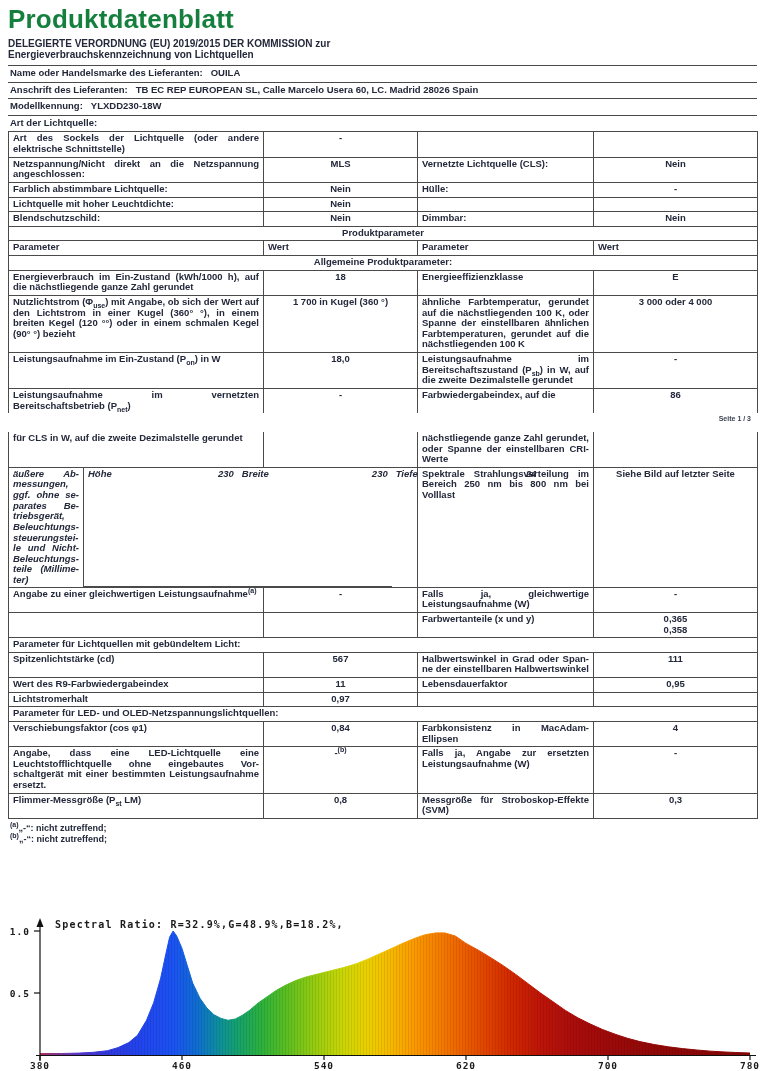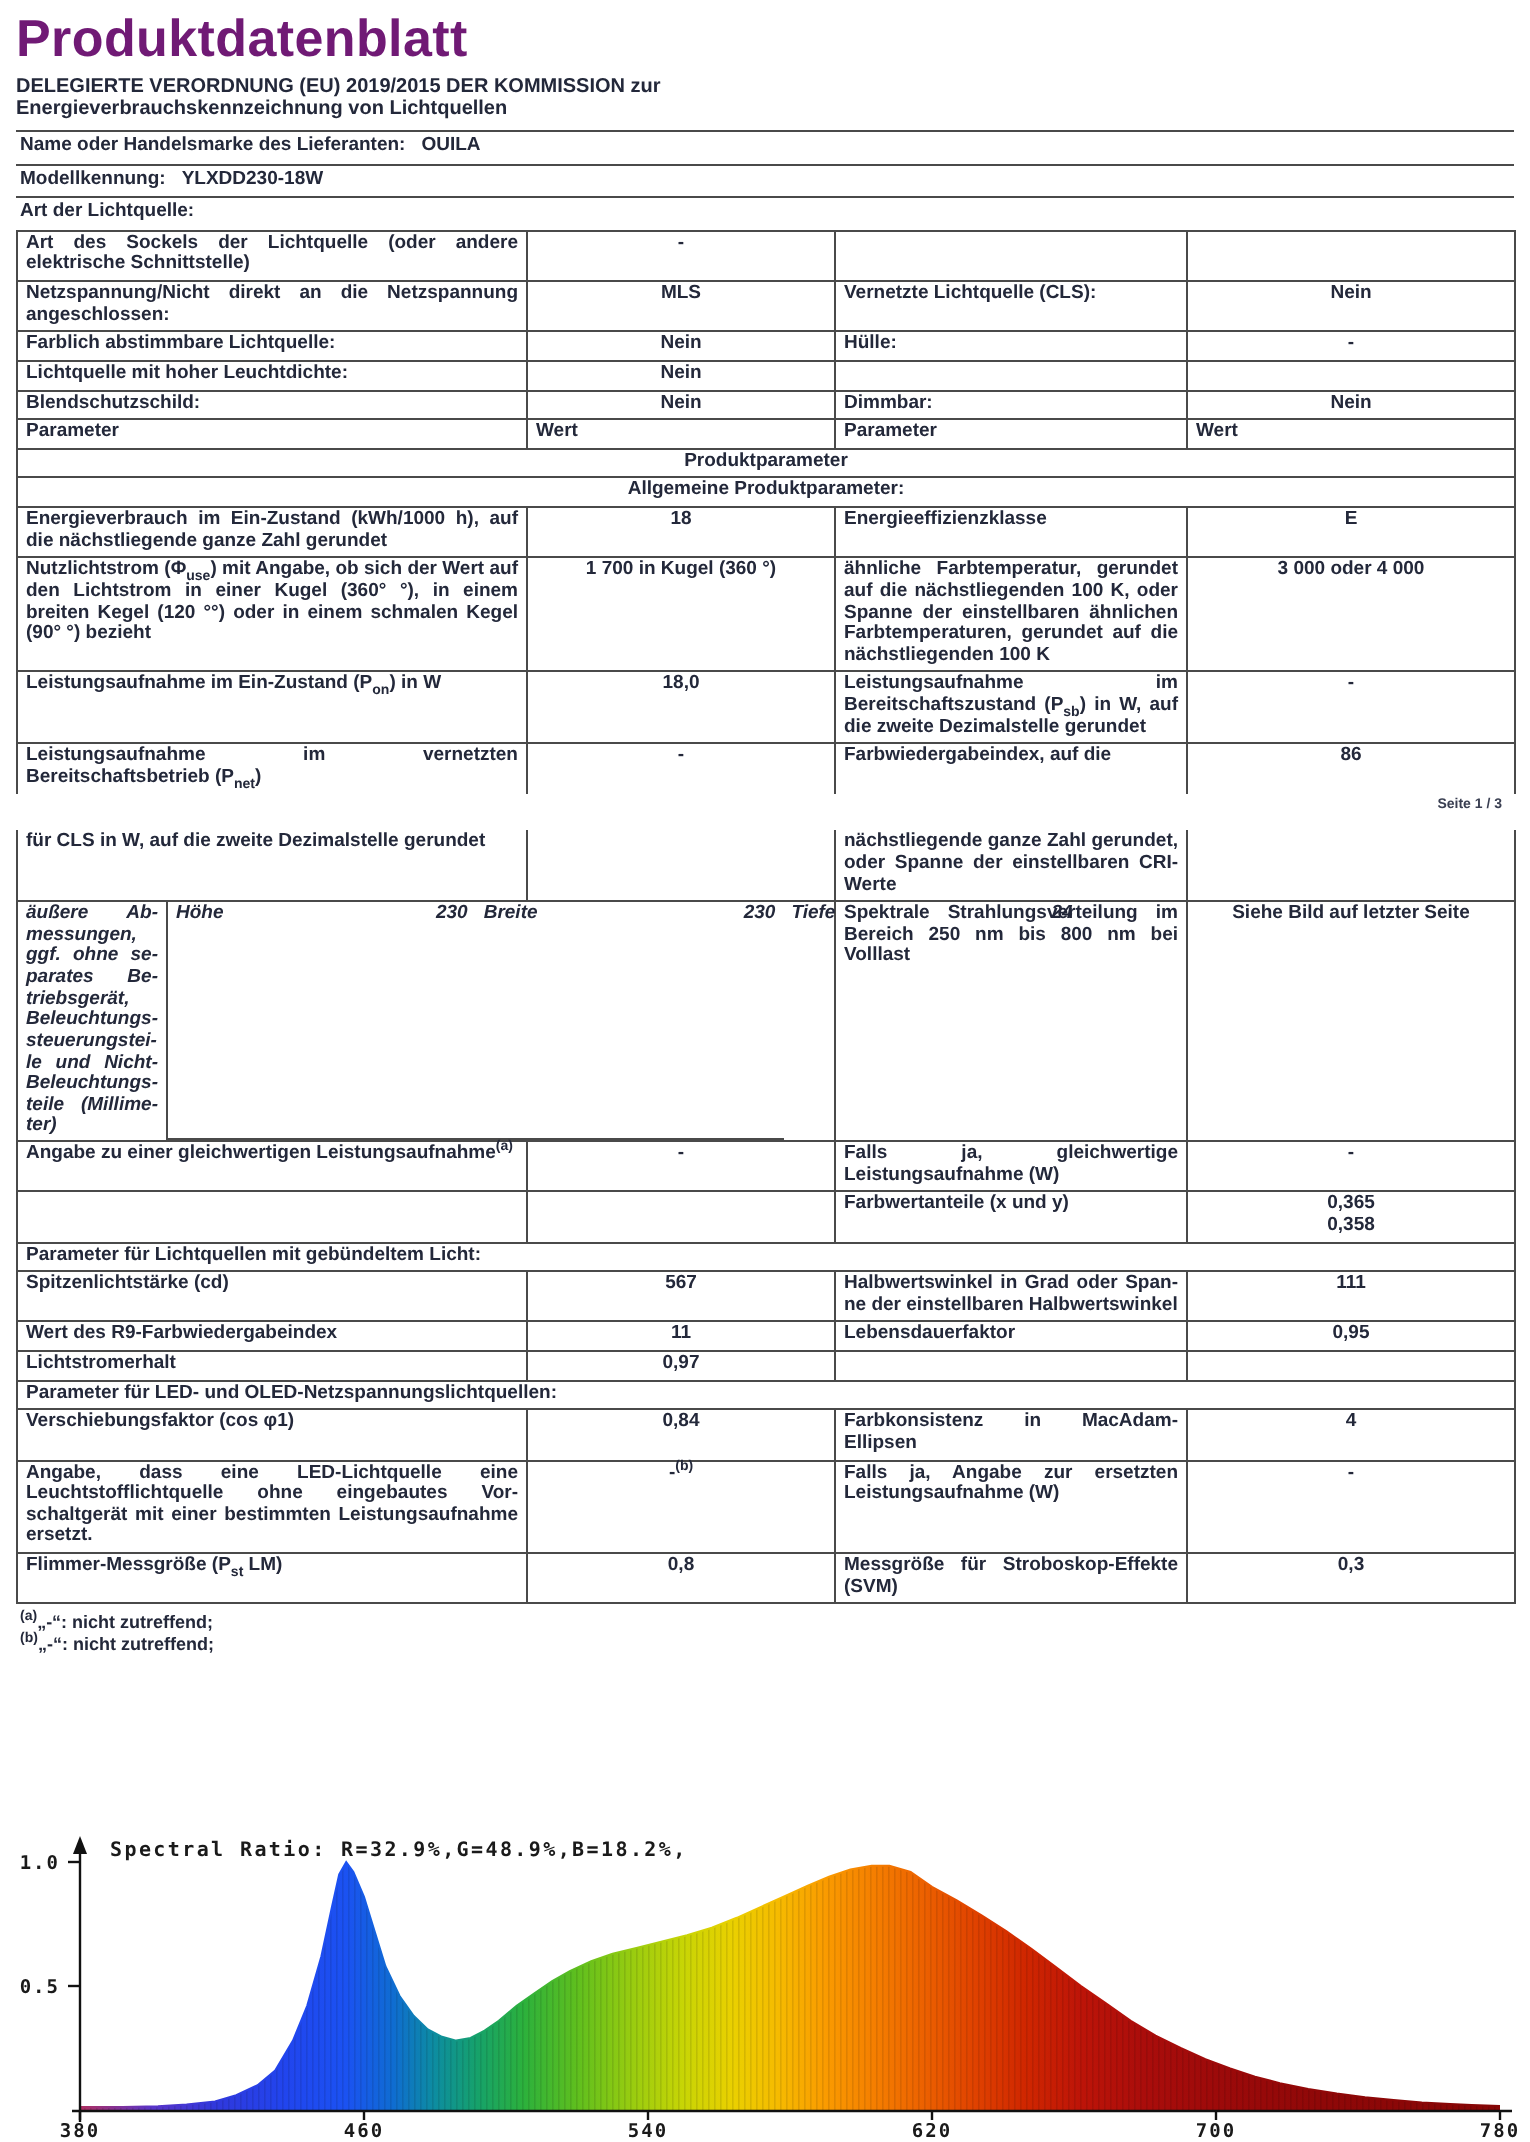--- a/index.html
+++ b/index.html
@@ -2,21 +2,21 @@
 <html lang="de"><head>
 <meta charset="utf-8">
 <style>
   html,body{margin:0;padding:0;background:#e8e8e8;}
   .page{
     position:relative;width:765px;height:1071px;background:#fff;overflow:hidden;
     font-family:"Liberation Sans",sans-serif;font-weight:700;
     font-size:9.5px;line-height:1.12;color:#23283a;box-sizing:border-box;
     padding:5px 8px 0 8px;margin:0 auto;
   }
-  .doc-title{font-size:26px;line-height:1.15;color:#701a75;letter-spacing:.2px;margin:0 0 3px 0;}
+  .doc-title{font-size:26px;line-height:1.15;color:#15803d;letter-spacing:.2px;margin:0 0 3px 0;}
   .subtitle{font-size:10px;line-height:1.15;margin-bottom:4px;}
   
   .info-row{border-top:1px solid #4a4a4a;padding:2px 2px 3px 2px;}
   .info-row .val{margin-left:8px;font-weight:700;}
   
   table{border-collapse:collapse;table-layout:fixed;width:749px;}
   td{border:1px solid #4a4a4a;vertical-align:top;padding:1px 4px 2px 4px;word-wrap:break-word;}
   td.c1,td.c3{text-align:justify;}
   td.c2,td.c4{text-align:center;white-space:pre-line;}
   td.colhead{text-align:left !important;}
@@ -47,20 +47,21 @@
 
 <div class="page">
   <h1 class="doc-title">Produktdatenblatt</h1>
   <div class="subtitle">
     <div>DELEGIERTE VERORDNUNG (EU) 2019/2015 DER KOMMISSION zur</div>
     <div>Energieverbrauchskennzeichnung von Lichtquellen</div>
   </div>
 
   <div id="info-section">
       <div class="info-row"><span>Name oder Handelsmarke des Lieferanten:</span><span class="val">OUILA</span></div>
+      <div class="info-row"><span>Anschrift des Lieferanten:</span><span class="val">TB EC REP EUROPEAN SL, Calle Marcelo Usera 60, LC. Madrid 28026 Spain</span></div>
       <div class="info-row"><span>Modellkennung:</span><span class="val">YLXDD230-18W</span></div>
       <div class="info-row"><span>Art der Lichtquelle:</span></div>
     </div>
 
   <table id="t1">
     <colgroup>
         <col style="width:255px">
         <col style="width:154px">
         <col style="width:176px">
         <col style="width:164px">
@@ -90,27 +91,27 @@
           <td class="c3"></td>
           <td class="c4"></td>
         </tr>
         <tr>
           <td class="c1">Blendschutzschild:</td>
           <td class="c2">Nein</td>
           <td class="c3">Dimmbar:</td>
           <td class="c4">Nein</td>
         </tr>
         <tr>
+          <td colspan="4" class="span-center">Produktparameter</td>
+        </tr>
+        <tr>
           <td class="c1 colhead">Parameter</td>
           <td class="c2 colhead">Wert</td>
           <td class="c3 colhead">Parameter</td>
           <td class="c4 colhead">Wert</td>
-        </tr>
-        <tr>
-          <td colspan="4" class="span-center">Produktparameter</td>
         </tr>
         <tr>
           <td colspan="4" class="span-center">Allgemeine Produktparameter:</td>
         </tr>
         <tr>
           <td class="c1">Energieverbrauch im Ein-Zu­stand (kWh/1000 h), auf die nächstliegende ganze Zahl ge­rundet</td>
           <td class="c2">18</td>
           <td class="c3">Energieeffizienzklas­se</td>
           <td class="c4">E</td>
         </tr>

